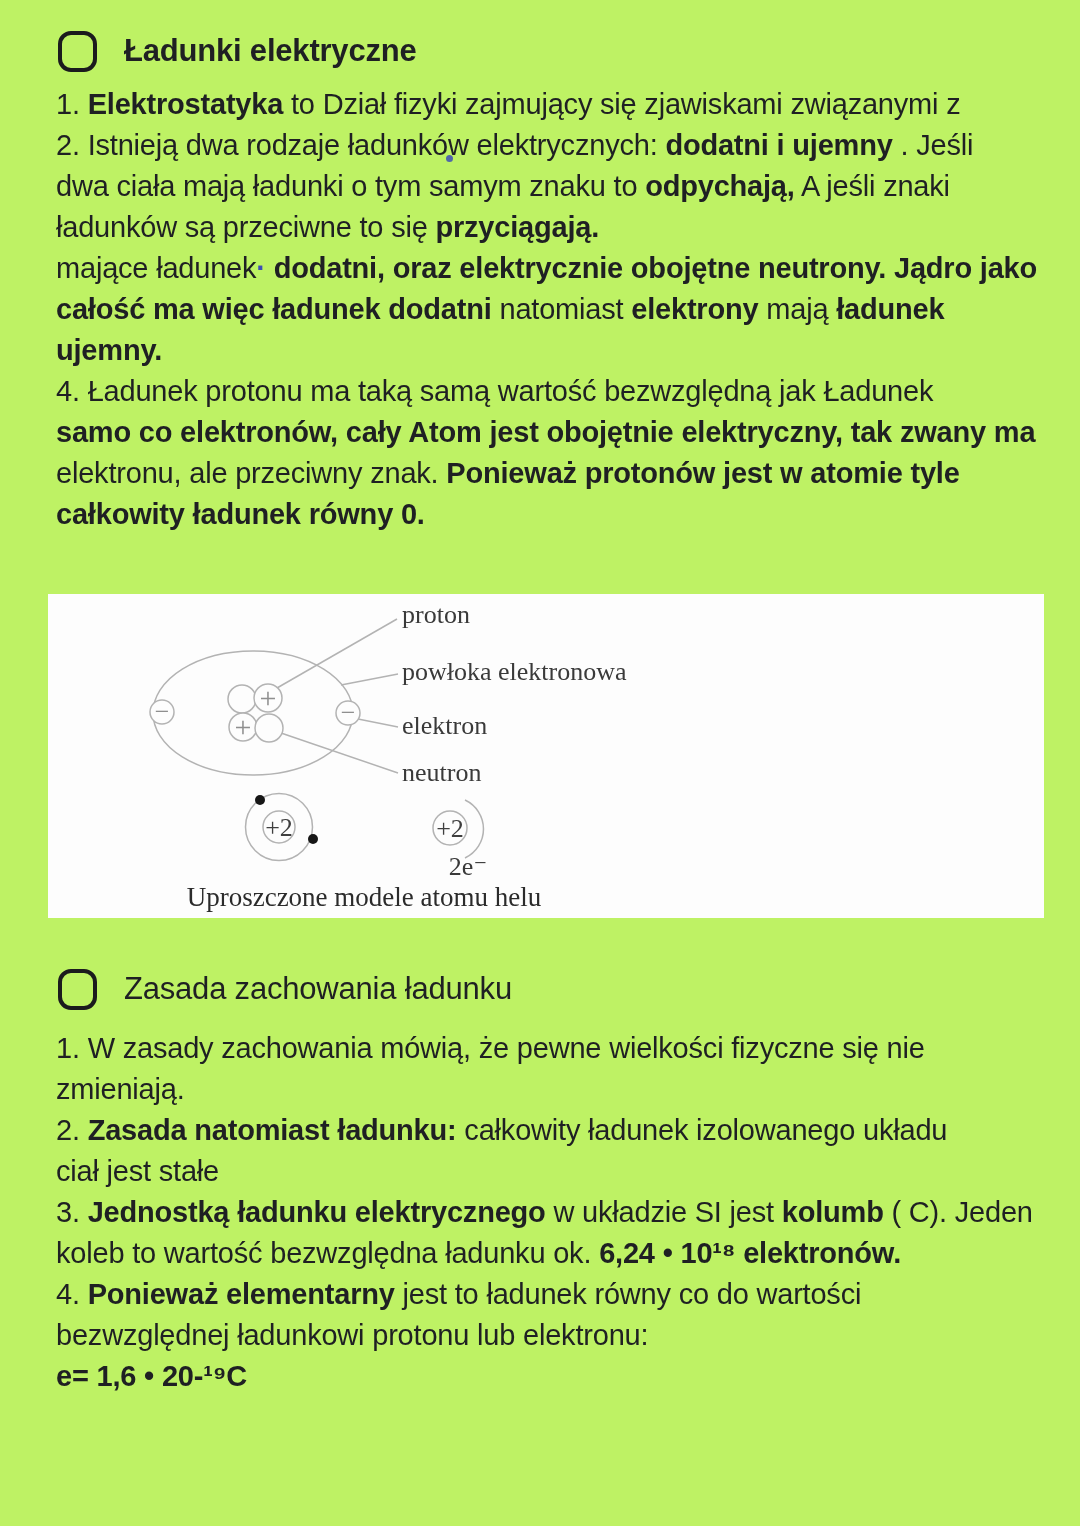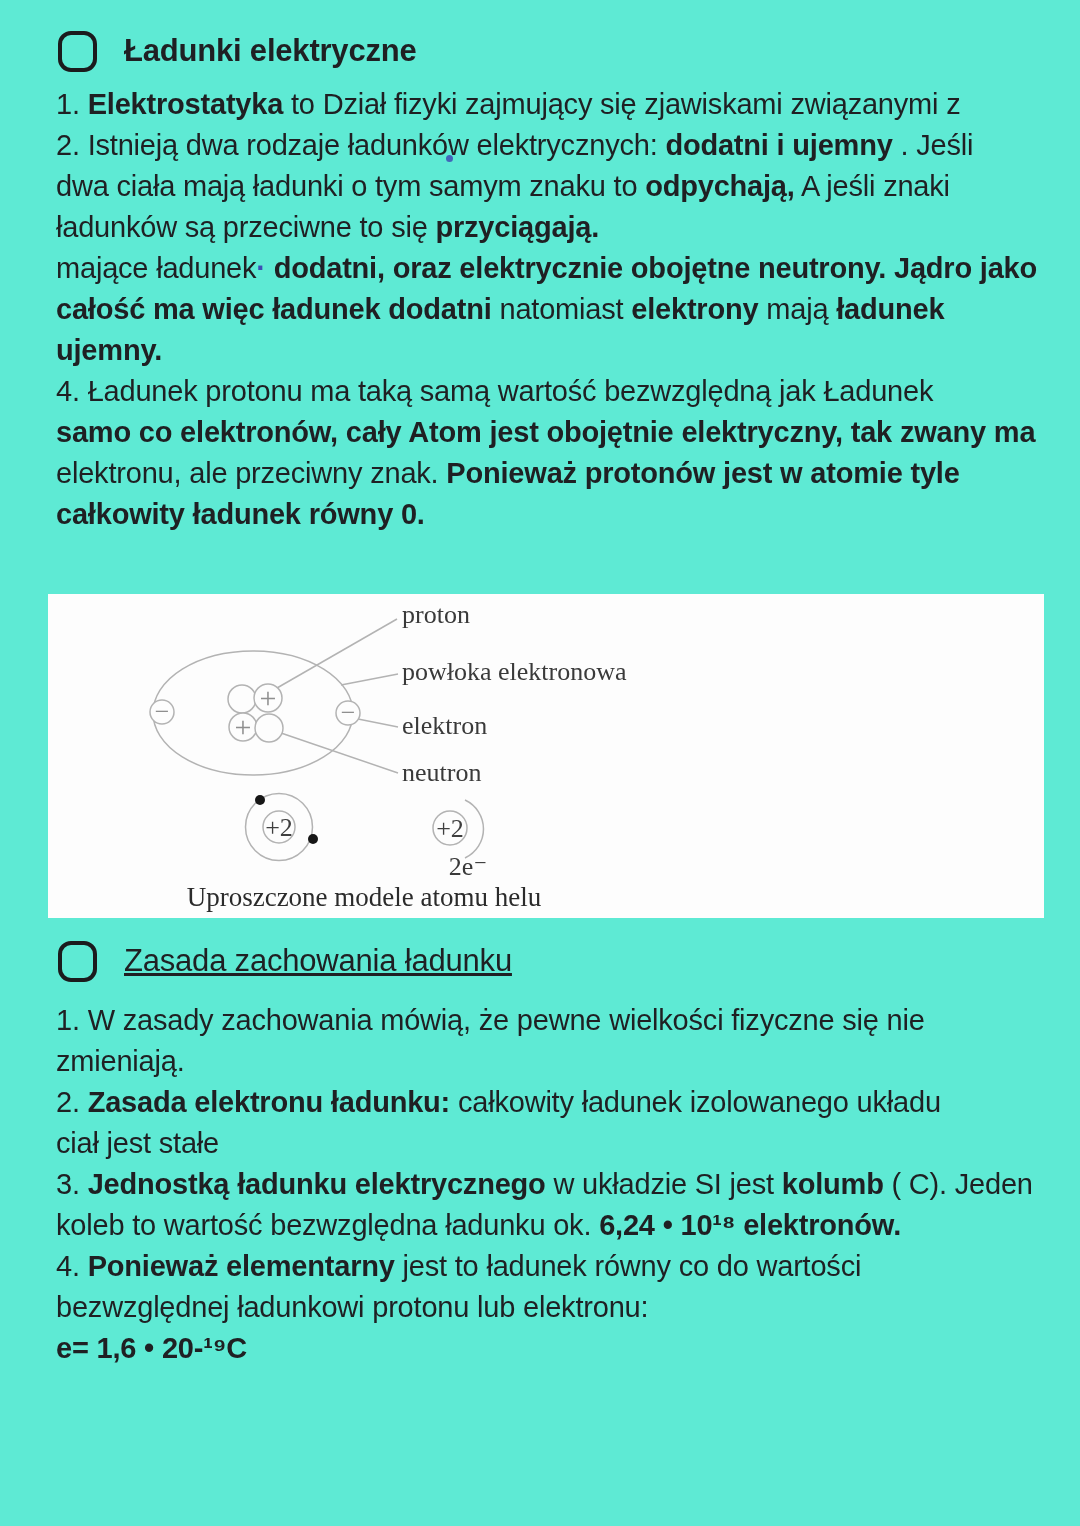--- a/index.html
+++ b/index.html
@@ -4,21 +4,21 @@
 <style>
   html,body { margin:0; padding:0; background:#ffffff; }
   body {
     width:1080px; height:1526px;
     font-family:"Liberation Sans","DejaVu Sans",sans-serif;
     color:#1f2023;
   }
   .page {
     position:relative; box-sizing:border-box;
     width:1080px; height:1526px; overflow:hidden;
-    padding:28px 36px 0 48px; background:#5eead4;
+    padding:28px 36px 0 48px; background:#bef264;
   }
   .sec-header { display:flex; align-items:center; height:46px; }
   .checkbox {
     box-sizing:border-box; flex:none;
     width:39px; height:41px;
     border:4.5px solid #1b1b1d; border-radius:13px;
     margin-left:10px; margin-right:27px;
     background:transparent;
   }
   .sec-title { font-size:31px; letter-spacing:-0.2px; white-space:nowrap; }
@@ -46,21 +46,21 @@
   svg text { font-family:"Liberation Serif","DejaVu Serif",serif; }
   .dshape { fill:none; stroke:#b3b3b3; stroke-width:1.5; }
   .dshape-solid { fill:#fdfdfd; stroke:#b3b3b3; stroke-width:1.5; }
   .ddot { fill:#161616; stroke:none; }
   .dlabel { font-size:26px; fill:#3a3a3a; }
   .dsym { font-size:30px; fill:#8f8f8f; text-anchor:middle; }
   .dsym-s { font-size:26px; fill:#8f8f8f; text-anchor:middle; }
   .dcharge { font-size:26px; fill:#3f3f3f; text-anchor:middle; }
   .dnote { font-size:26px; fill:#3a3a3a; text-anchor:middle; }
   .dcaption { font-size:27px; fill:#2b2b2b; text-anchor:middle; }
-  .h2gap { margin-top:20px;text-decoration:underline; }
+  .h2gap { margin-top:48px; }
 </style>
 </head>
 <body>
 
 <div class="page">
 
   <div class="sec-header">
     <span class="checkbox"></span>
     <span class="sec-title bold">Ładunki elektryczne</span>
   </div>
@@ -123,21 +123,21 @@
   </figure>
 
   <div class="sec-header h2gap">
     <span class="checkbox"></span>
     <span class="sec-title">Zasada zachowania ładunku</span>
   </div>
 
   <div class="textblock tb2">
       <div class="line"><span>1. W zasady zachowania mówią, że pewne wielkości fizyczne się nie</span></div>
       <div class="line"><span>zmieniają.</span></div>
-      <div class="line"><span>2. </span><span class="b">Zasada elektronu ładunku:</span><span> całkowity ładunek izolowanego układu</span></div>
+      <div class="line"><span>2. </span><span class="b">Zasada natomiast ładunku:</span><span> całkowity ładunek izolowanego układu</span></div>
       <div class="line"><span>ciał jest stałe</span></div>
       <div class="line"><span>3. </span><span class="b">Jednostką ładunku elektrycznego</span><span> w układzie SI jest </span><span class="b">kolumb</span><span> ( C). Jeden</span></div>
       <div class="line"><span>koleb to wartość bezwzględna ładunku ok. </span><span class="b">6,24 • 10¹⁸ elektronów.</span></div>
       <div class="line"><span>4. </span><span class="b">Ponieważ elementarny</span><span> jest to ładunek równy co do wartości</span></div>
       <div class="line"><span>bezwzględnej ładunkowi protonu lub elektronu:</span></div>
       <div class="line"><span class="b">e= 1,6 • 20-¹⁹C</span></div>
     </div>
 
 </div>
 

